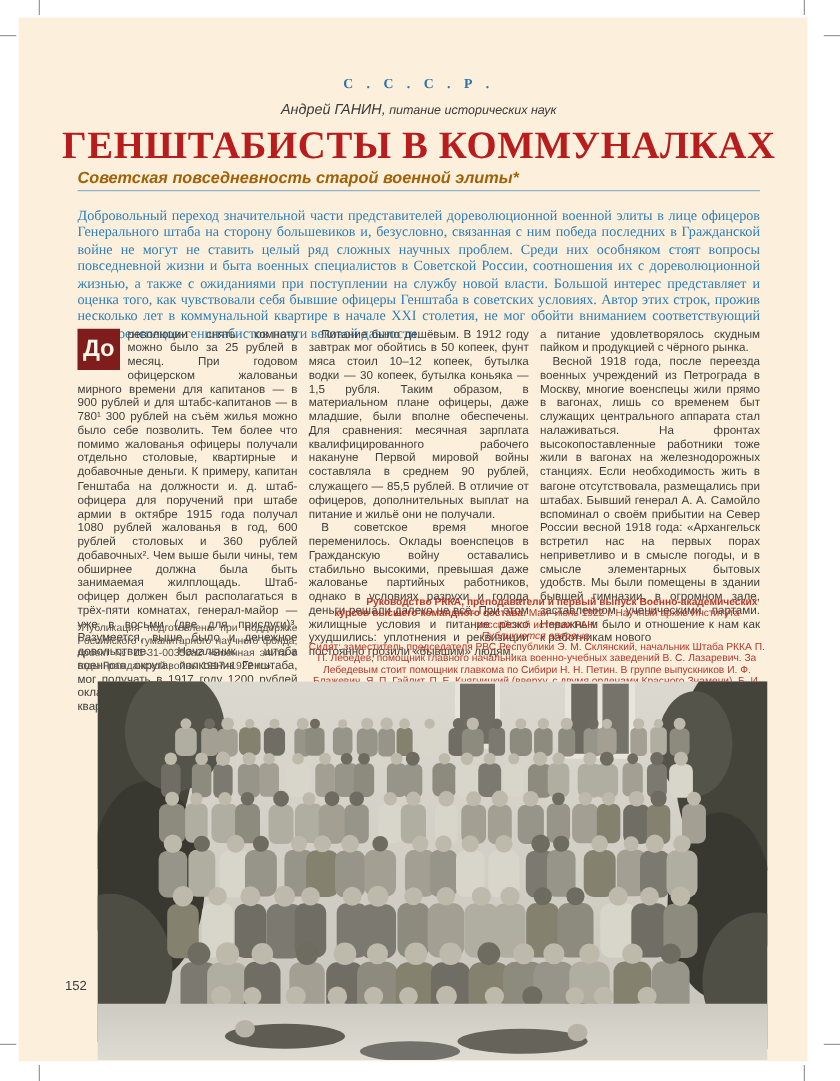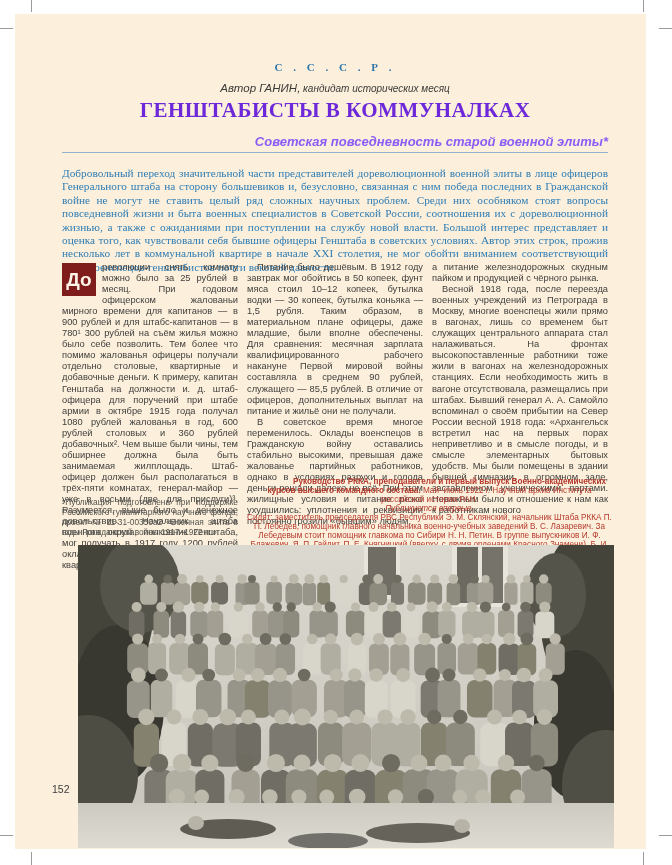--- a/index.html
+++ b/index.html
@@ -13,23 +13,23 @@
   
   .rubric { position:absolute; left:62px; top:61px; width:546px; text-align:center;
             font-family:"Liberation Serif", serif; font-weight:bold;
             font-size:11px; letter-spacing:4px; color:#2e75ab; }
   .byline { position:absolute; left:62px; top:82px; width:546px; text-align:center;
             font-style:italic; color:#3a3a38; font-size:11.5px; }
   .byline .b-last { font-weight:normal; }
   .byline .b-title { font-size:10px; }
   .title  { position:absolute; left:40px; top:98px; width:590px; text-align:center;
             font-family:"Liberation Serif", serif; font-weight:bold;
-            font-size:21px; letter-spacing:0.5px; color:#6d28d9; white-space:nowrap; }
-  .subtitle { position:absolute; left:62px; top:134px; width:546px; text-align:right;
-              font-style:italic; font-weight:bold; font-size:13px; color:#8b5cf6; }
+            font-size:31px; letter-spacing:0.5px; color:#b91c1c; white-space:nowrap; }
+  .subtitle { position:absolute; left:62px; top:134px; width:546px; text-align:left;
+              font-style:italic; font-weight:bold; font-size:13px; color:#a16207; }
   .head-rule { position:absolute; left:62px; top:152px; width:546px; height:1px;
                background:#8fb3cc; }
 
   .lead { position:absolute; left:62px; top:167px; width:546px;
           font-family:"Liberation Serif", serif; font-size:11.3px; line-height:13.4px;
           color:#2f7db5; text-align:justify; }
 
   
   .col { position:absolute; top:262px; width:176px; font-size:9.3px; line-height:11.05px;
          color:#3e3e3c; text-align:justify; }
@@ -68,41 +68,41 @@
   <div class="cropmark" style="left:659px; top:28px; width:13px; height:1px;"></div>
   <div class="cropmark" style="left:31px; top:852px; width:1px; height:13px;"></div>
   <div class="cropmark" style="left:0; top:835px; width:13px; height:1px;"></div>
   <div class="cropmark" style="left:643px; top:852px; width:1px; height:13px;"></div>
   <div class="cropmark" style="left:659px; top:835px; width:13px; height:1px;"></div>
 
   <div class="page"></div>
 
   <div class="rubric">С . С . С . Р .</div>
 
-  <div class="byline"><span>Автор </span><span class="b-last">ГАНИН,</span><span class="b-title"> кандидат исторических месяц</span></div>
+  <div class="byline"><span>Андрей </span><span class="b-last">ГАНИН,</span><span class="b-title"> питание исторических наук</span></div>
 
   <div class="title">ГЕНШТАБИСТЫ В КОММУНАЛКАХ</div>
 
   <div class="subtitle">Советская повседневность старой военной элиты*</div>
 
   <div class="head-rule"></div>
 
   <div class="lead">Добровольный переход значительной части представителей дореволюционной военной элиты в лице офицеров Генерального штаба на сторону большевиков и, безусловно, связанная с ним победа последних в Гражданской войне не могут не ставить целый ряд сложных научных проблем. Среди них особняком стоят вопросы повседневной жизни и быта военных специалистов в Советской России, соотношения их с дореволюционной жизнью, а также с ожиданиями при поступлении на службу новой власти. Большой интерес представляет и оценка того, как чувствовали себя бывшие офицеры Генштаба в советских условиях. Автор этих строк, прожив несколько лет в коммунальной квартире в начале XXI столетия, не мог обойти вниманием соответствующий опыт военспецов-генштабистов почти вековой давности.</div>
 
   <div class="col" id="col1">
     <p><span class="dropcap">До</span><span>революции снять комнату можно было за 25 рублей в месяц. При годовом офицерском жалованьи мирного времени для капитанов — в 900 рублей и для штабс-капитанов — в 780¹ 300 рублей на съём жилья можно было себе позволить. Тем более что помимо жалованья офицеры получали отдельно столовые, квартирные и добавочные деньги. К примеру, капитан Генштаба на должности и. д. штаб-офицера для поручений при штабе армии в октябре 1915 года получал 1080 рублей жалованья в год, 600 рублей столовых и 360 рублей добавочных². Чем выше были чины, тем обширнее должна была быть занимаемая жилплощадь. Штаб-офицер должен был располагаться в трёх-пяти комнатах, генерал-майор — уже в восьми (две для прислуги)³. Разумеется, выше было и денежное довольствие. Начальник штаба военного округа, полковник Генштаба, мог получать в 1917 году 1200 рублей оклада, 3000 столовых и 500 квартирных⁴.</span></p>
   </div>
 
   <div class="col" id="col2">
     <p class="ind">Питание было дешёвым. В 1912 году завтрак мог обойтись в 50 копеек, фунт мяса стоил 10–12 копеек, бутылка водки — 30 копеек, бутылка коньяка — 1,5 рубля. Таким образом, в материальном плане офицеры, даже младшие, были вполне обеспечены. Для сравнения: месячная зарплата квалифицированного рабочего накануне Первой мировой войны составляла в среднем 90 рублей, служащего — 85,5 рублей. В отличие от офицеров, дополнительных выплат на питание и жильё они не получали.</p>
     <p class="ind">В советское время многое переменилось. Оклады военспецов в Гражданскую войну оставались стабильно высокими, превышая даже жалованье партийных работников, однако в условиях разрухи и голода деньги решали далеко не всё. При этом жилищные условия и питание резко ухудшились: уплотнения и реквизиции постоянно грозили «бывшим» людям,</p>
   </div>
 
   <div class="col" id="col3">
-    <p>а питание железнодорожных скудным пайком и продукцией с чёрного рынка.</p>
+    <p>а питание удовлетворялось скудным пайком и продукцией с чёрного рынка.</p>
     <p class="ind">Весной 1918 года, после переезда военных учреждений из Петрограда в Москву, многие военспецы жили прямо в вагонах, лишь со временем быт служащих центрального аппарата стал налаживаться. На фронтах высокопоставленные работники тоже жили в вагонах на железнодорожных станциях. Если необходимость жить в вагоне отсутствовала, размещались при штабах. Бывший генерал А. А. Самойло вспоминал о своём прибытии на Север России весной 1918 года: «Архангельск встретил нас на первых порах неприветливо и в смысле погоды, и в смысле элементарных бытовых удобств. Мы были помещены в здании бывшей гимназии, в огромном зале, заставленном ученическими партами. Неважным было и отношение к нам как к работникам нового</p>
   </div>
 
   <div class="footnote">*Публикация подготовлена при поддержке Российского гуманитарного научного фонда, проект № 11-31-00350а2 «Военная элита в годы Гражданской войны 1917–1922 гг.».</div>
 
   <div class="caption"><span class="cap-bold">Руководство РККА, преподаватели и первый выпуск Военно-академических курсов высшего командного состава.</span><span> Май–июнь 1922 г. Научный архив Института российской истории РАН.</span><span class="cap-italic">Публикуется впервые.</span><span class="cap-detail">Сидят: заместитель председателя РВС Республики Э. М. Склянский, начальник Штаба РККА П. П. Лебедев, помощник главного начальника военно-учебных заведений В. С. Лазаревич. За Лебедевым стоит помощник главкома по Сибири Н. Н. Петин. В группе выпускников И. Ф. Блажевич, Я. П. Гайлит, П. Е. Княгницкий (вверху, с двумя орденами Красного Знамени), Б. И. Пугачевский.</span></div>
 
   <div class="photo">
     <svg width="536" height="303" viewBox="0 0 536 303" xmlns="http://www.w3.org/2000/svg">
       <defs>

